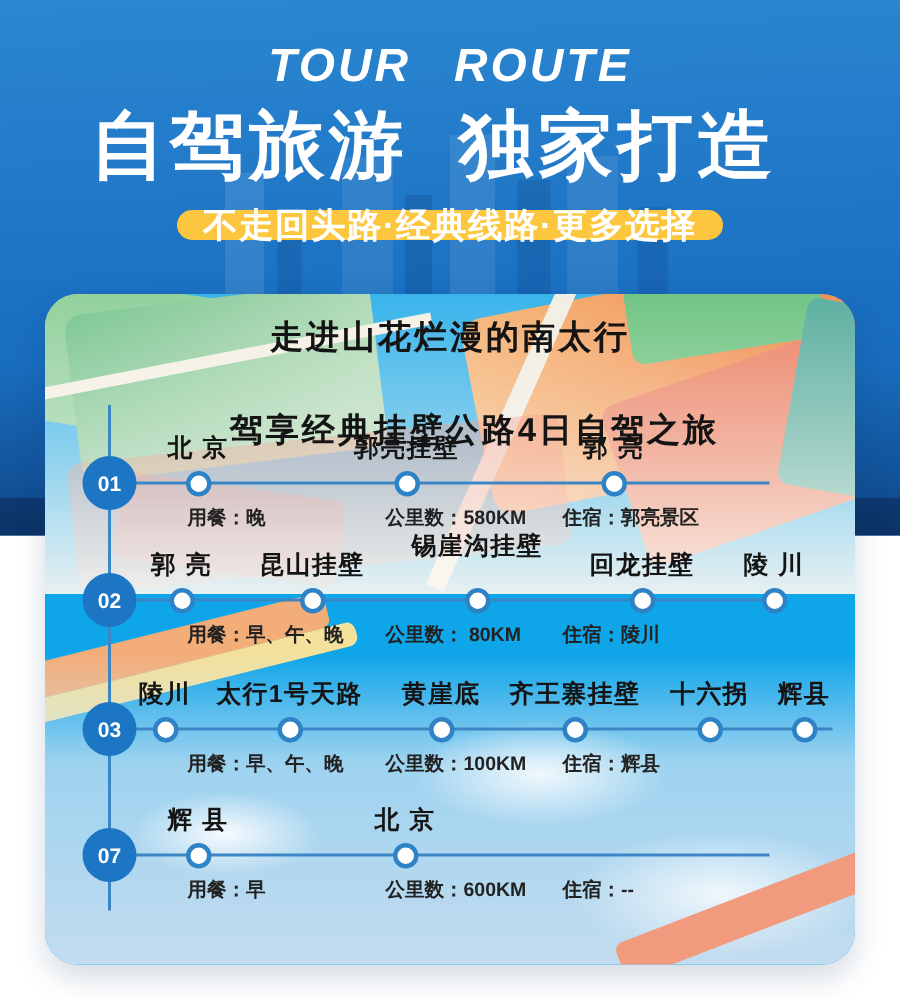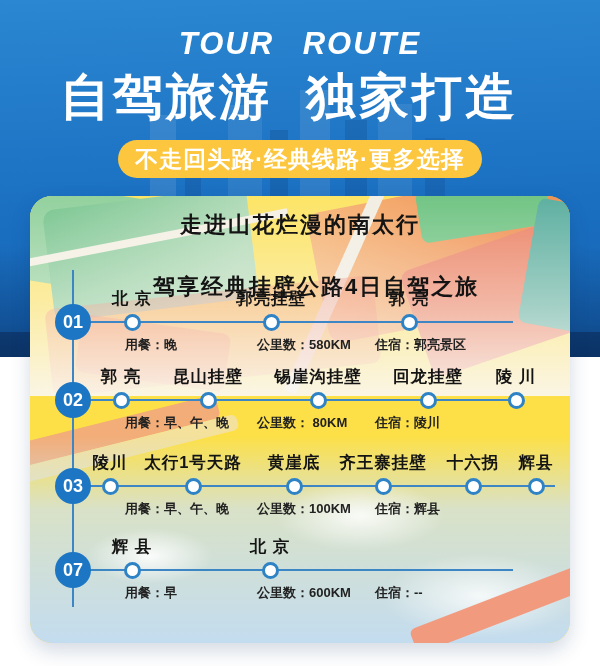--- a/index.html
+++ b/index.html
@@ -27,28 +27,28 @@
   .band-navy{position:absolute;left:0;top:332px;width:600px;height:25px;background:rgba(8,34,74,.45);}
   .hero-kicker{
     position:absolute;left:0;top:26px;width:600px;text-align:center;
     color:#fff;font-size:31px;font-weight:800;font-style:italic;letter-spacing:2px;word-spacing:18px;
   }
   .hero-title{
     position:absolute;left:0;top:64px;width:578px;text-align:center;
     color:#fff;font-size:50px;font-weight:900;letter-spacing:3px;white-space:pre;
   }
   .hero-pill{
-    position:absolute;left:118px;top:140px;width:364px;height:38px;border-radius:19px;
+    position:absolute;left:118px;top:140px;width:364px;height:20px;border-radius:19px;
     background:#FCC63E;display:flex;align-items:center;justify-content:center;
     color:#fff;font-size:23px;font-weight:800;letter-spacing:1px;
   }
   
   .card{
     position:absolute;left:30px;top:196px;width:540px;height:447px;border-radius:22px;
-    background:#fde047;overflow:hidden;box-shadow:0 8px 20px rgba(10,50,100,.18);
+    background:#0ea5e9;overflow:hidden;box-shadow:0 8px 20px rgba(10,50,100,.18);
   }
   .decor{position:absolute;z-index:1;}
   .d-yellowgreen{left:-8px;top:-16px;width:96px;height:62px;background:#dcd884;transform:rotate(-12deg);border-radius:8px;}
   .d-green1{left:-14px;top:-6px;width:130px;height:98px;background:#7cc98c;transform:rotate(9deg);border-radius:10px;}
   .d-green2{left:18px;top:2px;width:205px;height:112px;background:linear-gradient(120deg,#5cba7a 0%,#a5d6ae 85%);transform:rotate(-7deg);border-radius:12px;}
   .d-pole1{left:-10px;top:38px;width:270px;height:8px;background:#f3efe2;transform:rotate(-11deg);}
   .d-pole2{left:300px;top:-24px;width:13px;height:230px;background:#f0ece0;transform:rotate(24deg);}
   .d-greenTR{left:388px;top:-14px;width:130px;height:52px;background:#54ba6d;transform:rotate(-9deg);border-radius:8px;}
   .d-orange{left:286px;top:-8px;width:268px;height:132px;background:linear-gradient(100deg,#f5a75c 0%,#ef7d34 70%);transform:rotate(-11deg);border-radius:14px;}
   .d-red{left:382px;top:44px;width:185px;height:112px;background:#e96a48;transform:rotate(-19deg);border-radius:10px;}
@@ -63,21 +63,21 @@
       radial-gradient(90px 40px at 120px 120px,rgba(255,255,255,.9) 0%,rgba(255,255,255,0) 70%),
       radial-gradient(120px 50px at 330px 80px,rgba(255,255,255,.85) 0%,rgba(255,255,255,0) 70%),
       radial-gradient(140px 60px at 450px 160px,rgba(255,255,255,.8) 0%,rgba(255,255,255,0) 70%),
       linear-gradient(180deg,rgba(205,226,242,0) 0%,rgba(205,226,242,.75) 35%,#c3dcef 100%);}
   .d-salmonstripe{left:376px;top:392px;width:230px;height:26px;background:#f29a7e;transform:rotate(-21deg);border-radius:6px;z-index:2;}
   .card-title{position:absolute;left:0;top:13px;width:540px;text-align:center;z-index:4;
     color:#141414;font-weight:900;font-size:22px;letter-spacing:2px;line-height:31px;white-space:pre;}
   .timeline-vert{position:absolute;left:42px;top:74px;width:2px;height:337px;background:#3c86c6;z-index:3;}
   .days{position:absolute;left:0;top:0;width:540px;height:447px;z-index:3;}
   .day-circle{position:absolute;width:36px;height:36px;border-radius:50%;background:#1c76c4;
-    color:#fff;display:flex;align-items:center;justify-content:center;font-size:18px;font-weight:700;z-index:6;}
+    color:#fff;display:flex;align-items:center;justify-content:center;font-size:14px;font-weight:700;z-index:6;}
   .route-line{position:absolute;height:2px;background:#3c86c6;z-index:4;}
   .route-dot{position:absolute;width:11px;height:11px;background:#fff;border:3px solid #2e82c6;border-radius:50%;z-index:5;}
   .stop-label{position:absolute;transform:translateX(-50%);font-size:16.5px;font-weight:900;
     color:#141414;white-space:nowrap;letter-spacing:1px;z-index:5;}
   .day-detail{position:absolute;font-size:13px;font-weight:600;color:#222;white-space:nowrap;z-index:5;}
 </style>
 </head>
 <body>
 
 <div class="hero">
@@ -132,21 +132,21 @@
       <div class="day-detail" style="left: 95px; top: 140px;">用餐：晚</div>
       <div class="day-detail" style="left: 227px; top: 140px;">公里数：580KM</div>
       <div class="day-detail" style="left: 345px; top: 140px; font-family: Liberation Serif, serif;">住宿：郭亮景区</div>
       <div class="day-circle" style="left: 25px; top: 186px;">02</div>
       <div class="route-line" style="left: 60px; top: 203px; width: 423px;"></div>
       <div class="route-dot" style="left: 83px; top: 196px;"></div>
       <div class="stop-label" style="left: 91px; top: 170px;">郭 亮</div>
       <div class="route-dot" style="left: 170px; top: 196px;"></div>
       <div class="stop-label" style="left: 178px; top: 170px;">昆山挂壁</div>
       <div class="route-dot" style="left: 280px; top: 196px;"></div>
-      <div class="stop-label" style="left: 288px; top: 170px;">锡崖沟挂壁</div>
+      <div class="stop-label" style="left: 288px; top: 157px;">锡崖沟挂壁</div>
       <div class="route-dot" style="left: 390px; top: 196px;"></div>
       <div class="stop-label" style="left: 398px; top: 170px;">回龙挂壁</div>
       <div class="route-dot" style="left: 478px; top: 196px;"></div>
       <div class="stop-label" style="left: 486px; top: 170px;">陵 川</div>
       <div class="day-detail" style="left: 95px; top: 218px;">用餐：早、午、晚</div>
       <div class="day-detail" style="left: 227px; top: 218px;">公里数： 80KM</div>
       <div class="day-detail" style="left: 345px; top: 218px;">住宿：陵川</div>
       <div class="day-circle" style="left: 25px; top: 272px;">03</div>
       <div class="route-line" style="left: 60px; top: 289px; width: 465px;"></div>
       <div class="route-dot" style="left: 72px; top: 282px;"></div>

